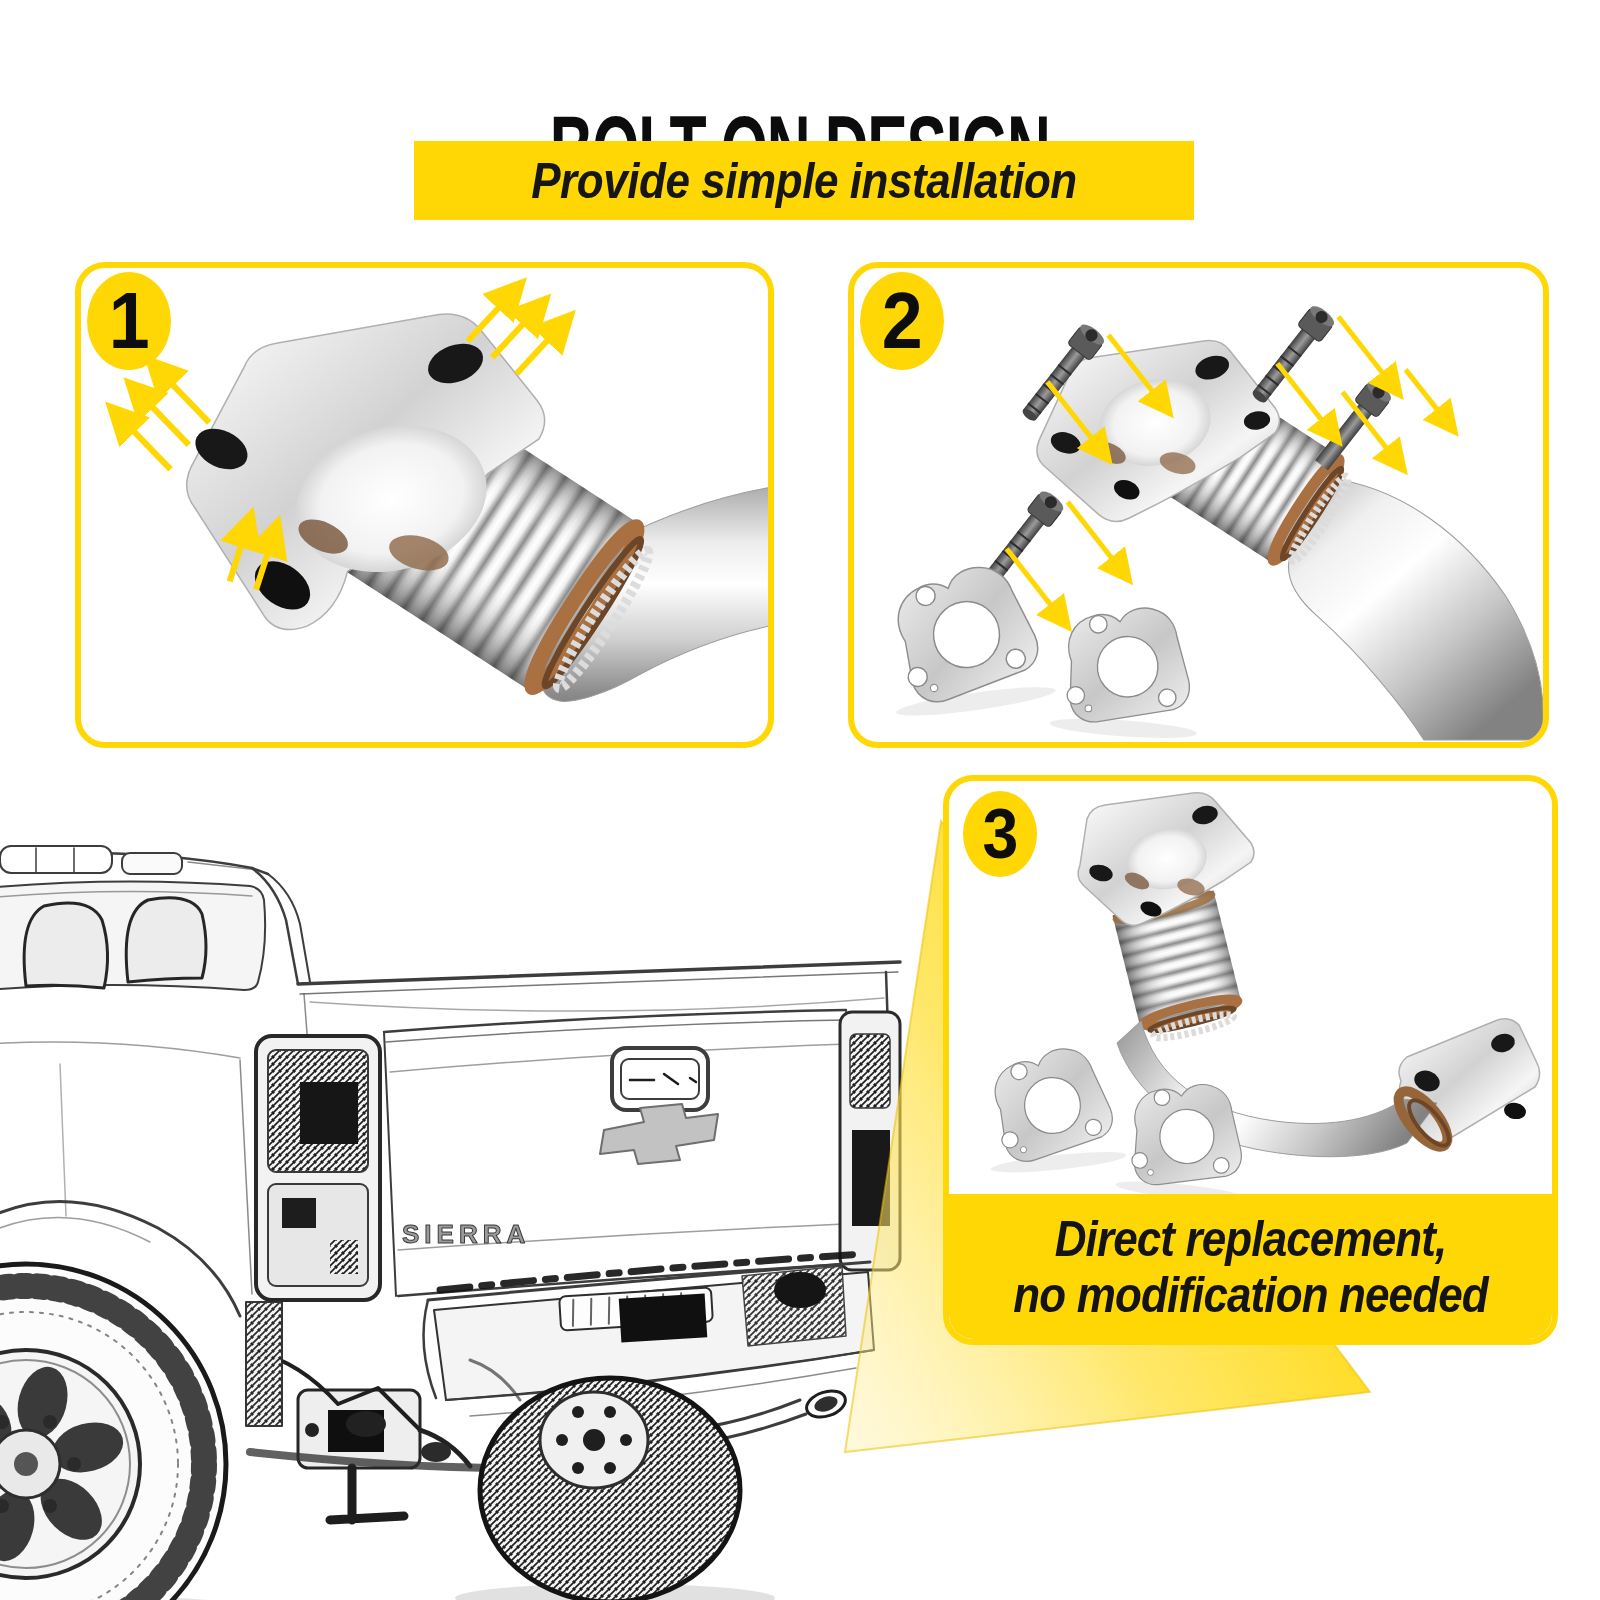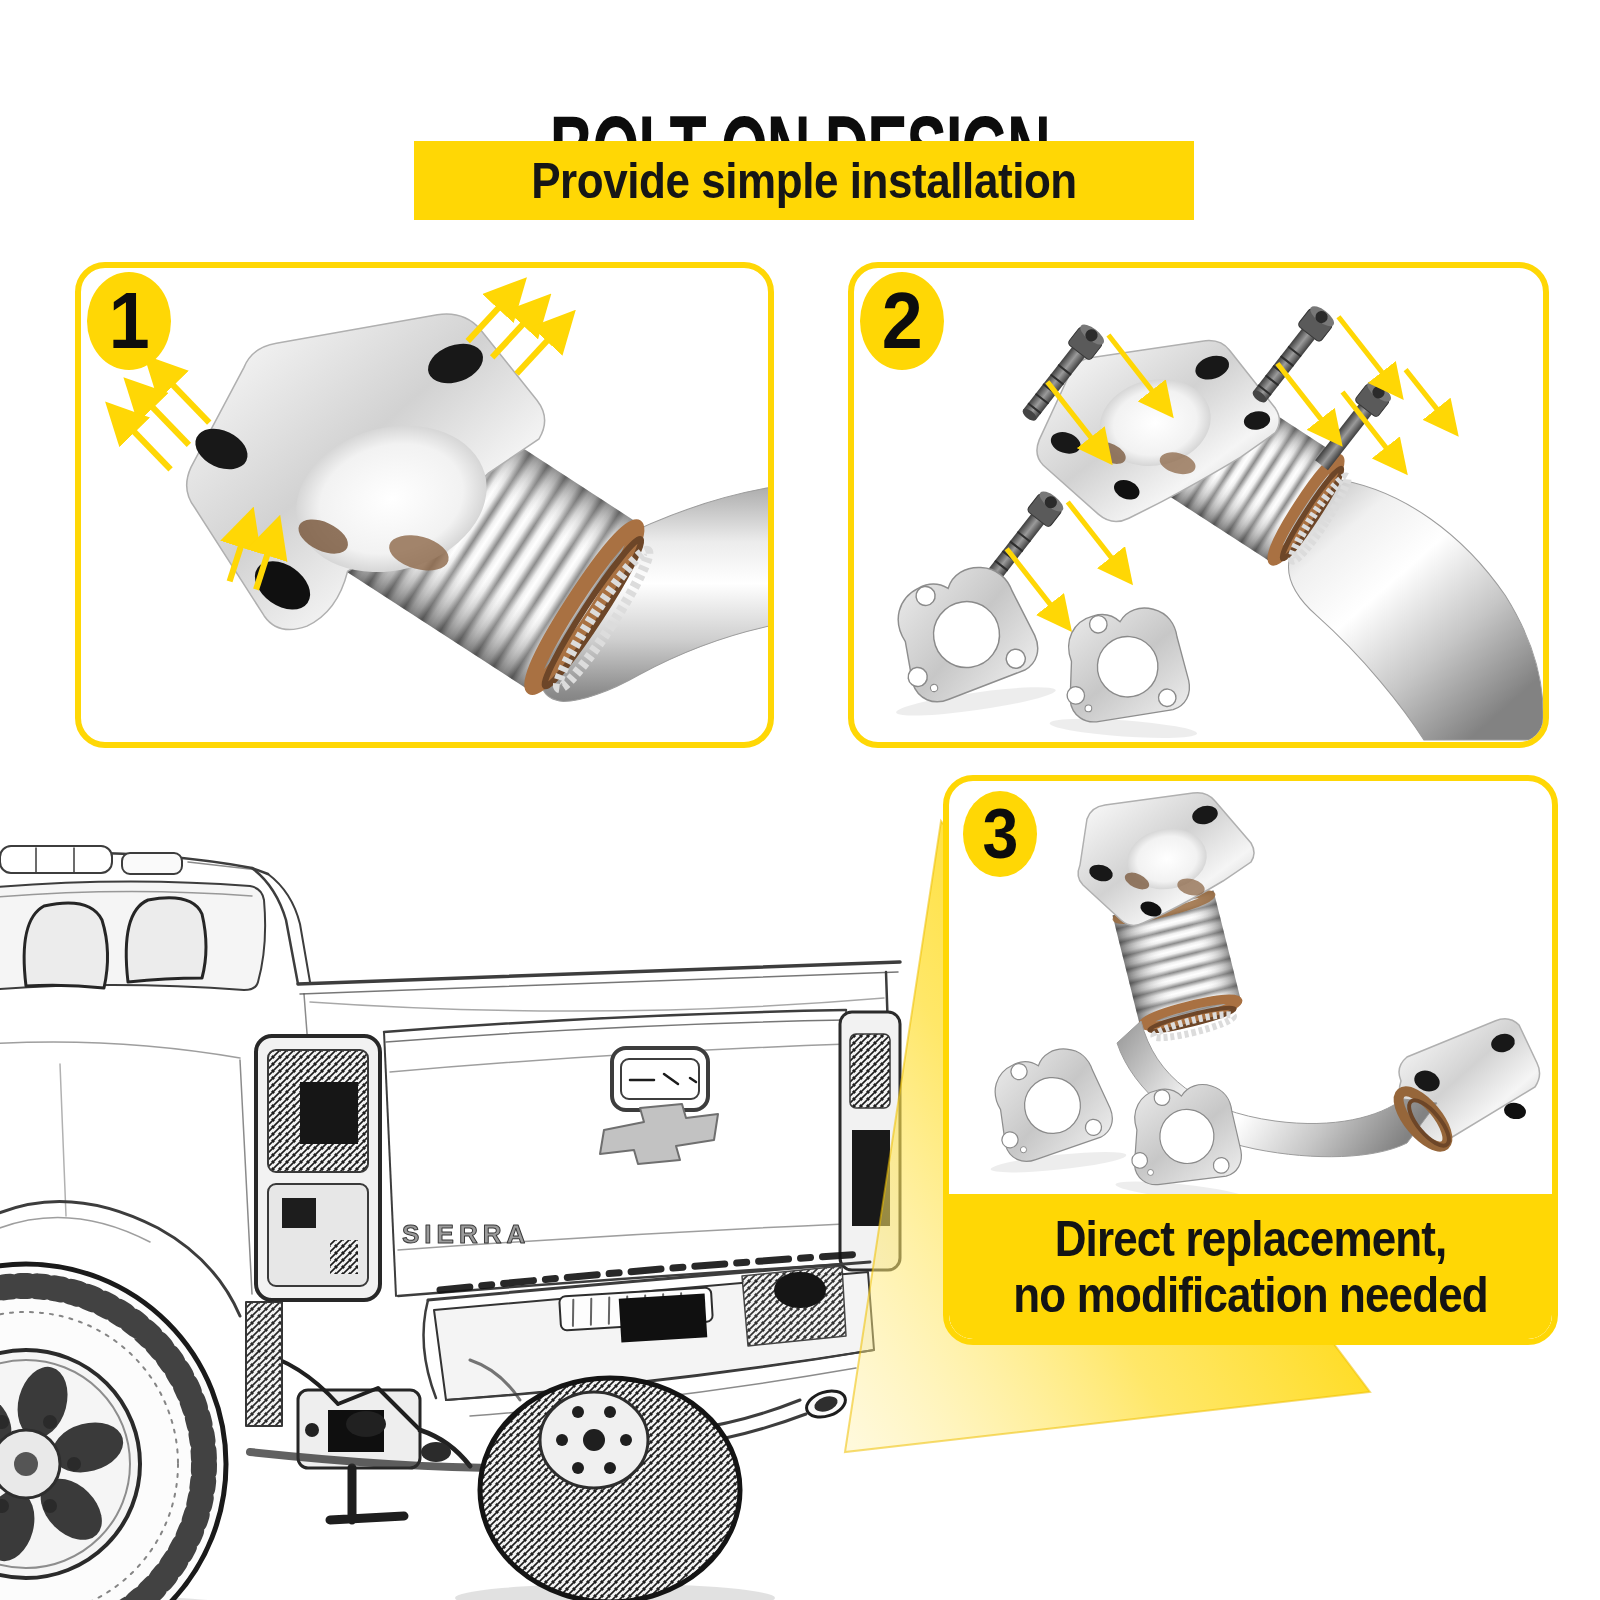--- a/index.html
+++ b/index.html
@@ -3,37 +3,37 @@
 <meta charset="utf-8">
 <style>
   html,body{margin:0;padding:0;background:#fff;}
   .canvas{position:relative;width:1600px;height:1600px;background:#ffffff;overflow:hidden;
           font-family:"Liberation Sans",sans-serif;color:#111;}
   .bg-layer{position:absolute;left:0;top:0;width:1600px;height:1600px;}
   .title{position:absolute;left:0;top:34px;width:1600px;text-align:center;
          font-size:92px;font-weight:bold;letter-spacing:-2px;color:#0c0c0c;white-space:nowrap;}
   .title-inner{display:inline-block;transform:scale(.66,1.04);transform-origin:50% 20%;}
   .banner{position:absolute;left:414px;top:141px;width:780px;height:79px;background:#FFD705;
-          display:flex;align-items:center;justify-content:center;}
+          display:flex;align-items:center;justify-content:center;font-style:italic;}
   .banner-inner{font-size:50px;font-weight:bold;color:#161616;display:inline-block;
           transform:scaleX(.88);white-space:nowrap;letter-spacing:-.5px;}
   .panel{position:absolute;background:#fff;border:6px solid #FFD705;border-radius:30px;overflow:hidden;}
   #panel1{left:75px;top:262px;width:687px;height:474px;}
   #panel2{left:848px;top:262px;width:689px;height:474px;}
   #panel3{left:943px;top:775px;width:603px;height:558px;display:flex;flex-direction:column;}
   .art{display:block;}
   #panel1 .art,#panel2 .art{width:100%;height:100%;}
   #panel3 .art{width:100%;height:413px;flex:0 0 auto;}
   .badge{position:absolute;background:#FFD705;border-radius:50%;display:flex;align-items:center;
          justify-content:center;font-weight:bold;color:#0d0d0d;z-index:5;}
   #panel1 .badge,#panel2 .badge{left:6px;top:4px;width:84px;height:98px;font-size:80px;}
   #panel3 .badge{left:14px;top:10px;width:74px;height:86px;font-size:70px;}
   .badge span{display:inline-block;transform:scaleX(.92);}
   .caption{flex:1;background:#FFD705;border-radius:0 0 24px 24px;display:flex;flex-direction:column;
-           align-items:center;justify-content:center;line-height:1.12;}
+           align-items:center;justify-content:center;line-height:1.12;font-style:italic;}
   .caption .line{font-size:50px;font-weight:bold;color:#141414;white-space:nowrap;
            display:inline-block;transform:scaleX(.88);letter-spacing:-1px;}
 </style>
 </head>
 <body>
 
 <div class="canvas">
 
   <svg class="bg-layer" viewBox="0 0 1600 1600">
     <defs>

